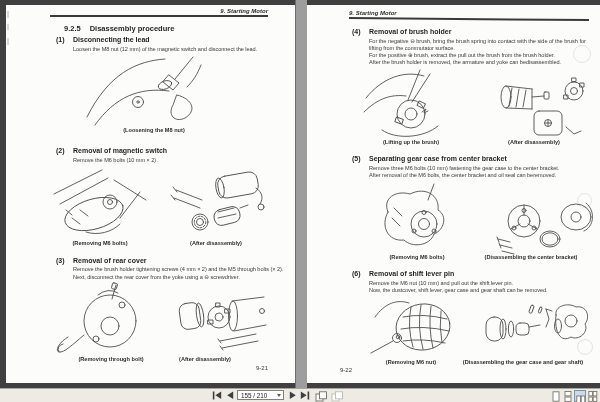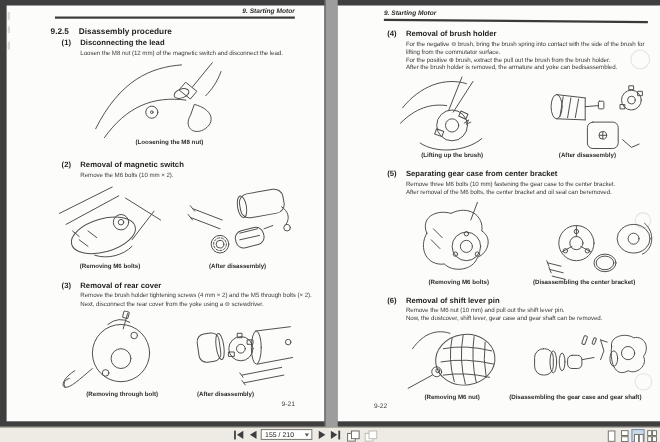--- a/index.html
+++ b/index.html
@@ -43,21 +43,21 @@
 <div class="viewer">
 
   <div class="page" style="left:6px;width:289px;">
     <div class="spinemark" style="left:1px;top:6px;height:7px;"></div>
     <div class="spinemark" style="left:1px;top:19px;height:6px;"></div>
     <div class="spinemark" style="left:1px;top:33px;height:7px;"></div>
 
     <div class="hdr abs" style="right:27px;top:3px;">9. Starting Motor</div>
     <div class="rule" style="left:44px;right:27px;top:10px;"></div>
 
-    <div class="sec abs" style="left:40px;top:19px;">
+    <div class="sec abs" style="left:58px;top:19px;">
       <span class="secnum">9.2.5</span><span>Disassembly procedure</span>
     </div>
 
     <div class="stepno" style="left:50px;top:31px;">(1)</div>
     <div class="steptitle" style="left:67px;top:31px;">Disconnecting the lead</div>
     <div class="bl" style="left:67px;top:41px;">Loosen the M8 nut (12 mm) of the magnetic switch and disconnect the lead.</div>
 
     <svg class="fig" style="left:75px;top:50px;" width="140" height="72" viewBox="0 0 140 72">
       <path d="M6,62 C28,18 56,6 84,4"></path>
       <path d="M14,70 C34,42 58,32 88,36"></path>

